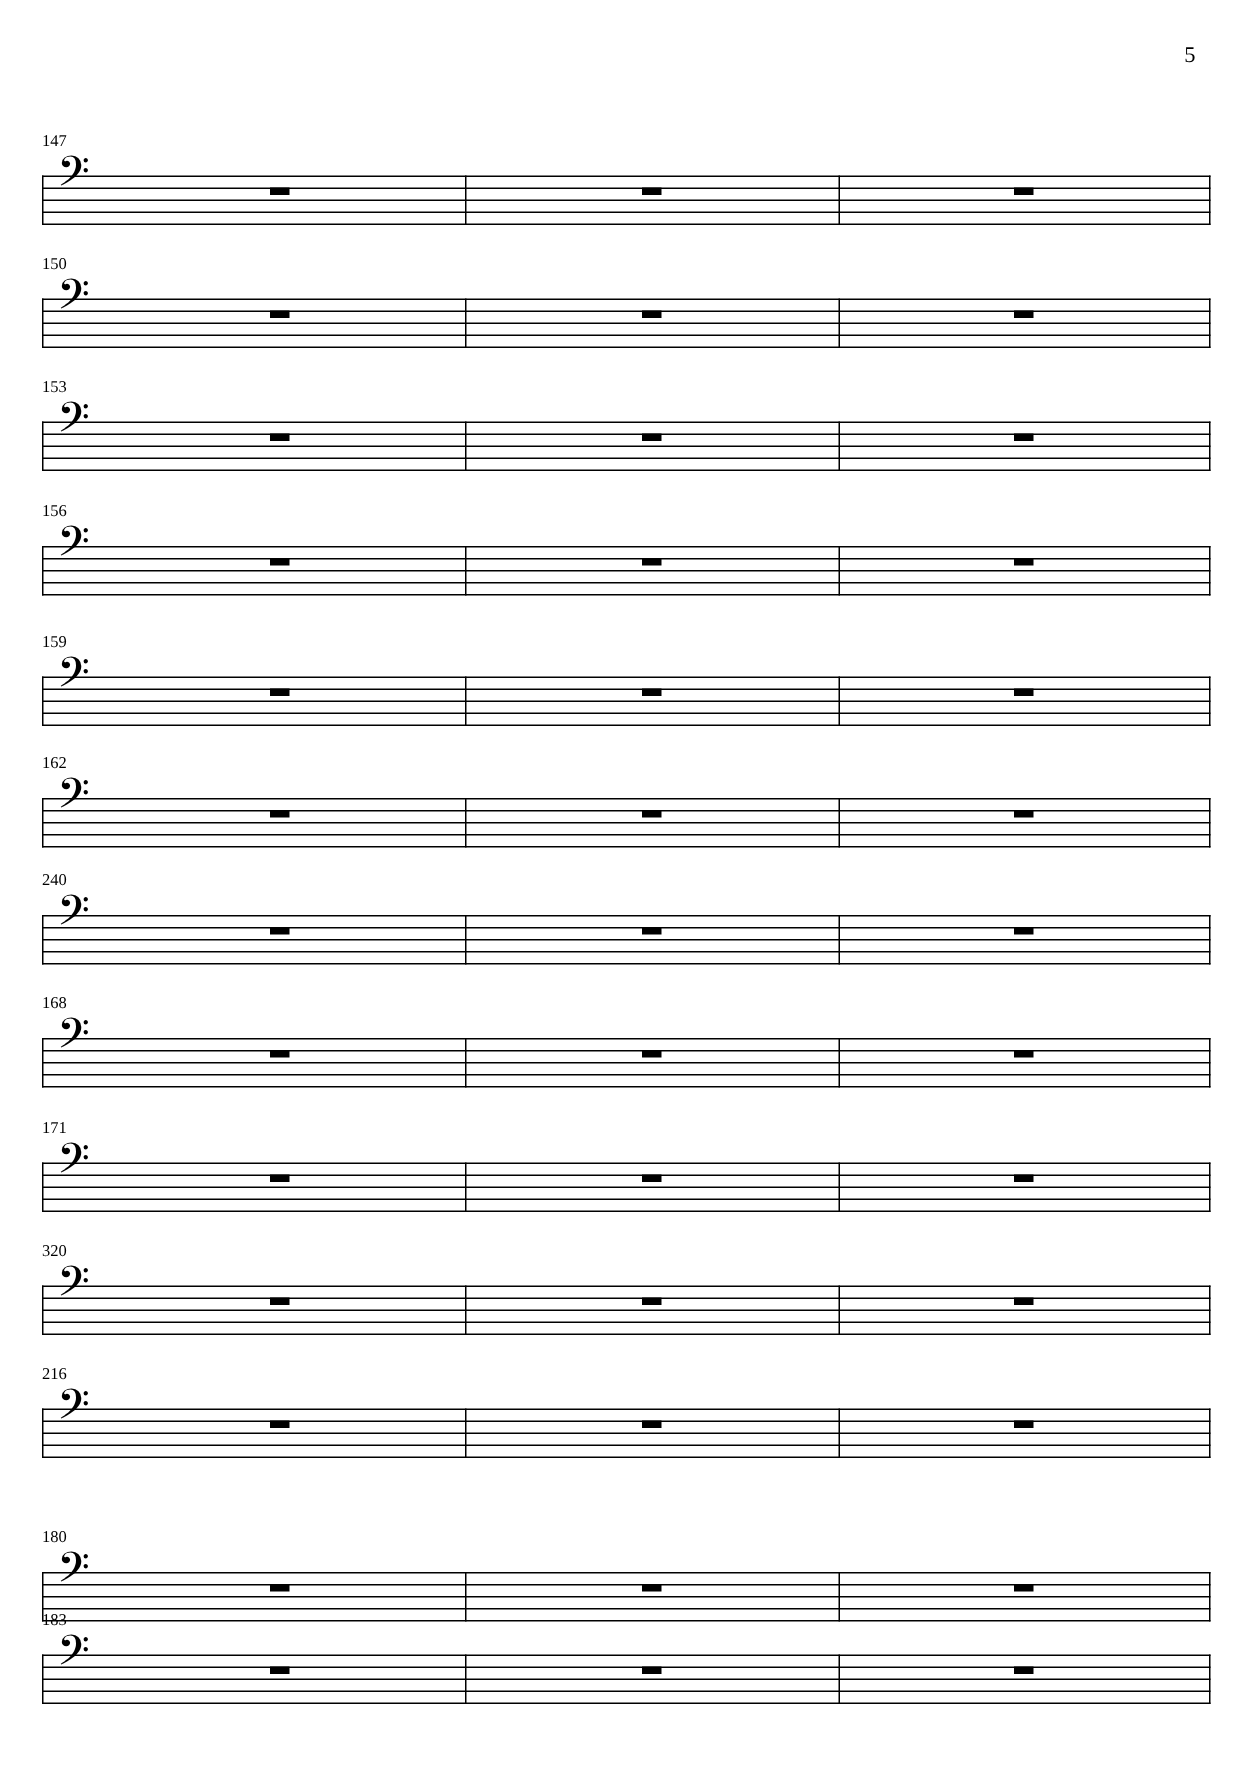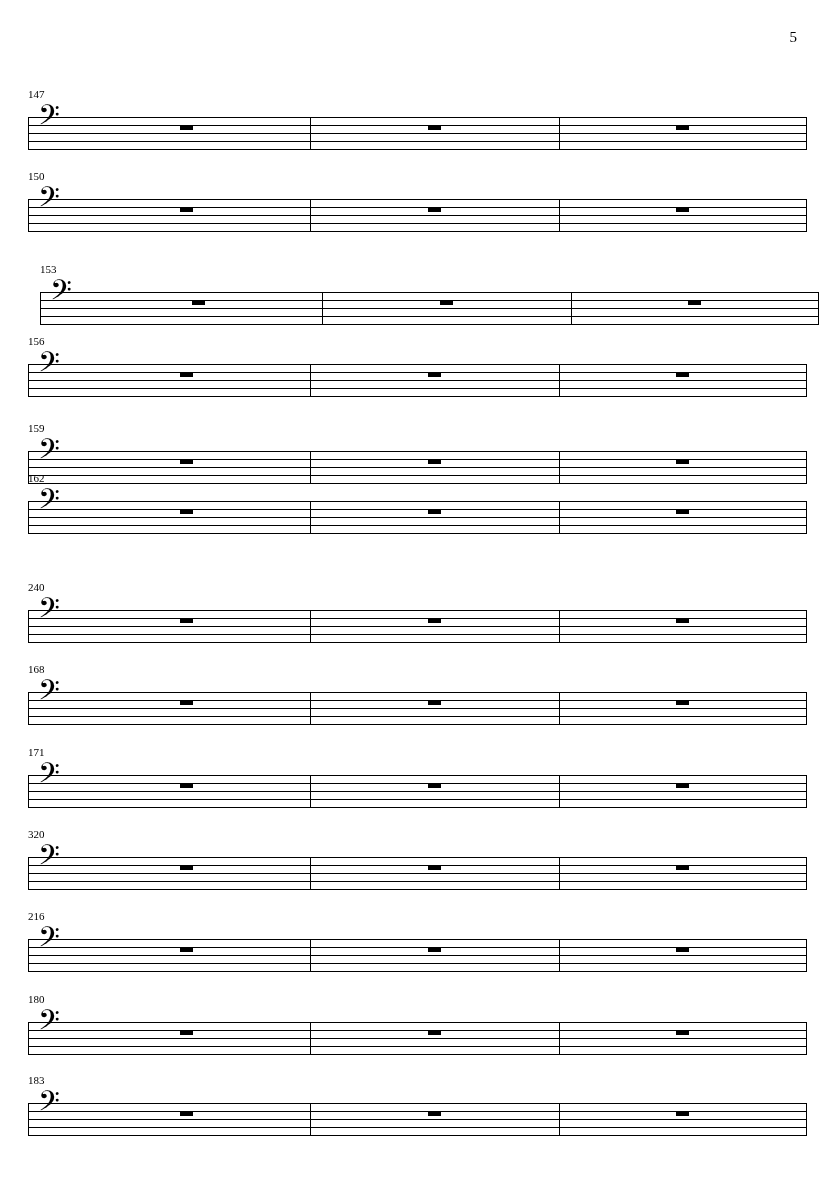--- a/index.html
+++ b/index.html
@@ -141,21 +141,21 @@
           <div class="barline start"></div>
           <div class="rest" style="left: 152px;"></div>
           <div class="barline" style="left: 282px;"></div>
           <div class="rest" style="left: 400px;"></div>
           <div class="barline" style="left: 531px;"></div>
           <div class="rest" style="left: 648px;"></div>
           <div class="barline final"></div>
         </div>
         <div class="clef">𝄢</div>
       </div>
-      <div class="system" style="top: 280px; margin-left: 12px;">
+      <div class="system" style="top: 269px;">
         <div class="measure-number">153</div>
         <div class="staff">
           <div class="staff-line l0"></div>
           <div class="staff-line l1"></div>
           <div class="staff-line l2"></div>
           <div class="staff-line l3"></div>
           <div class="staff-line l4"></div>
           <div class="barline start"></div>
           <div class="rest" style="left: 152px;"></div>
           <div class="barline" style="left: 282px;"></div>
@@ -195,21 +195,21 @@
           <div class="barline start"></div>
           <div class="rest" style="left: 152px;"></div>
           <div class="barline" style="left: 282px;"></div>
           <div class="rest" style="left: 400px;"></div>
           <div class="barline" style="left: 531px;"></div>
           <div class="rest" style="left: 648px;"></div>
           <div class="barline final"></div>
         </div>
         <div class="clef">𝄢</div>
       </div>
-      <div class="system" style="top: 489px;">
+      <div class="system" style="top: 520px;">
         <div class="measure-number">162</div>
         <div class="staff">
           <div class="staff-line l0"></div>
           <div class="staff-line l1"></div>
           <div class="staff-line l2"></div>
           <div class="staff-line l3"></div>
           <div class="staff-line l4"></div>
           <div class="barline start"></div>
           <div class="rest" style="left: 152px;"></div>
           <div class="barline" style="left: 282px;"></div>
@@ -303,21 +303,21 @@
           <div class="barline start"></div>
           <div class="rest" style="left: 152px;"></div>
           <div class="barline" style="left: 282px;"></div>
           <div class="rest" style="left: 400px;"></div>
           <div class="barline" style="left: 531px;"></div>
           <div class="rest" style="left: 648px;"></div>
           <div class="barline final"></div>
         </div>
         <div class="clef">𝄢</div>
       </div>
-      <div class="system" style="top: 1010px;">
+      <div class="system" style="top: 1036px;">
         <div class="measure-number">180</div>
         <div class="staff">
           <div class="staff-line l0"></div>
           <div class="staff-line l1"></div>
           <div class="staff-line l2"></div>
           <div class="staff-line l3"></div>
           <div class="staff-line l4"></div>
           <div class="barline start"></div>
           <div class="rest" style="left: 152px;"></div>
           <div class="barline" style="left: 282px;"></div>

